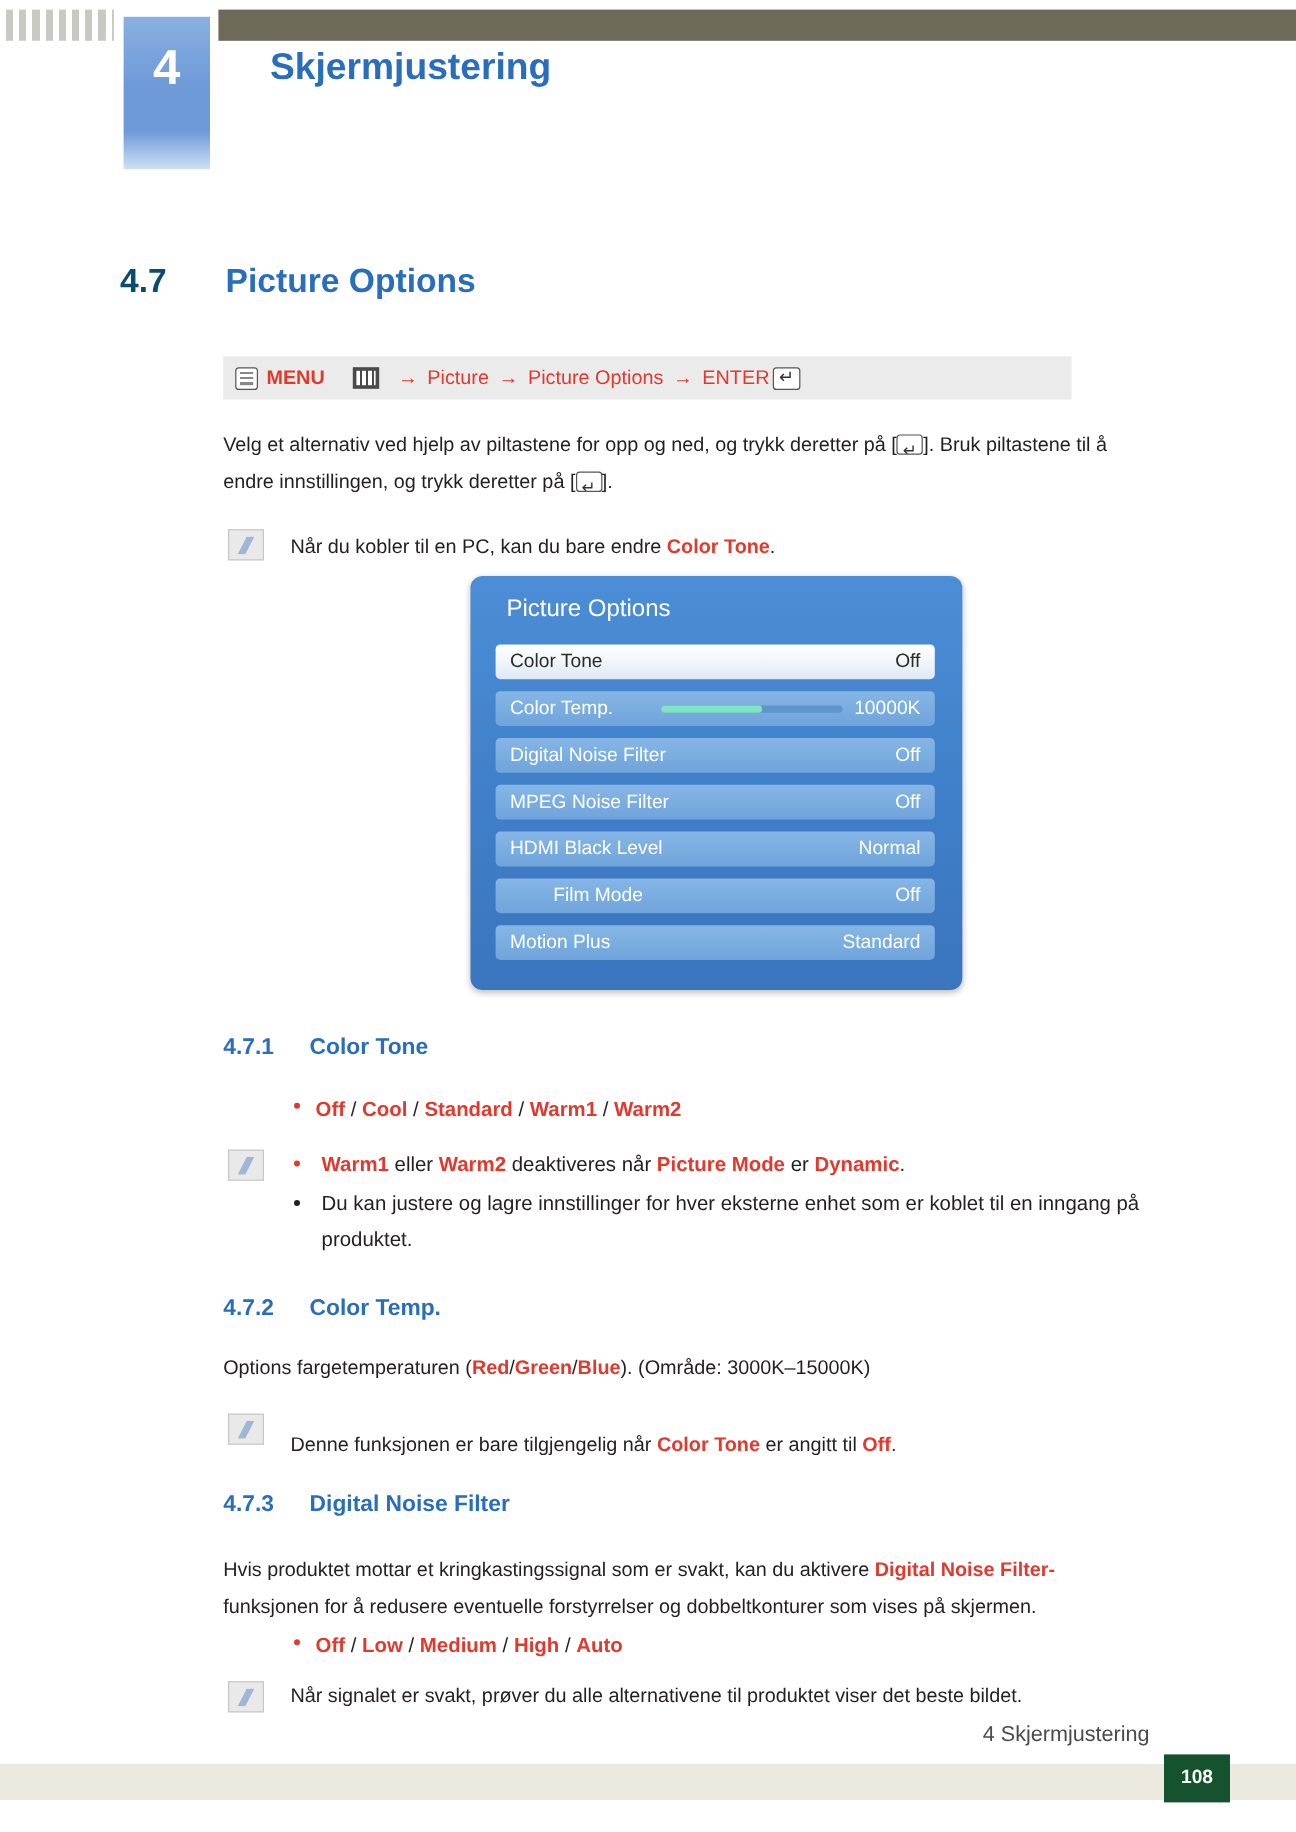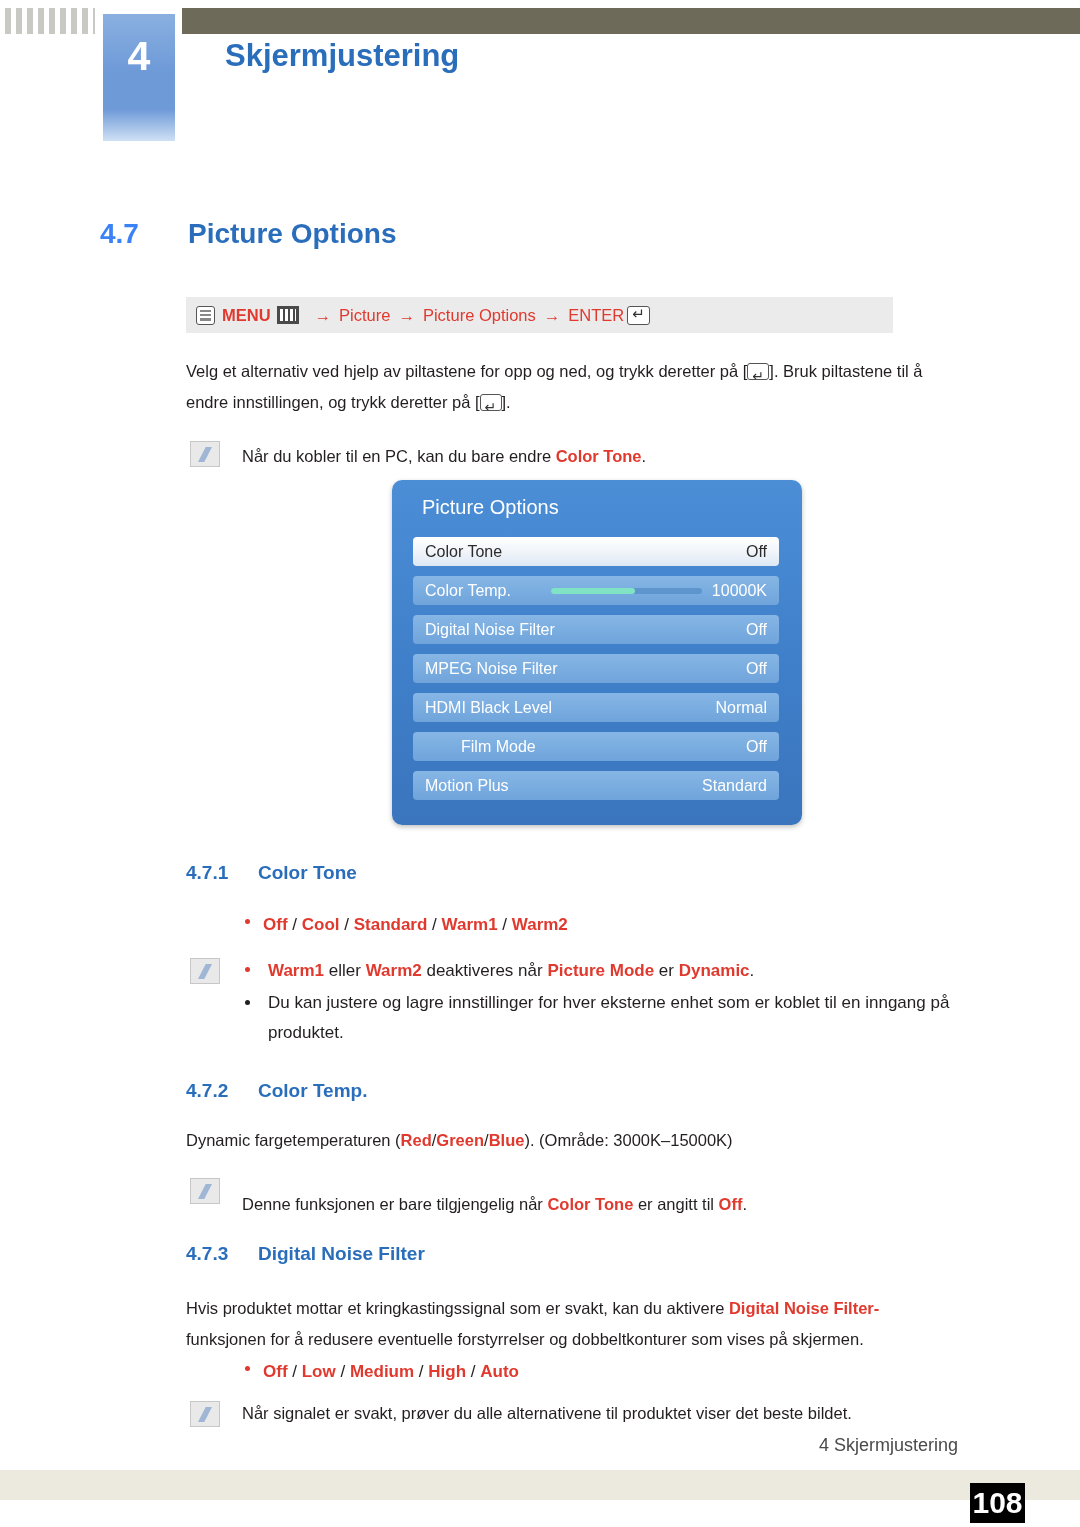--- a/index.html
+++ b/index.html
@@ -60,21 +60,21 @@
     font-weight: bold;
     color: #2a6ebb;
   }
 
   
   .sec-num-main {
     position: absolute;
     top: 218px; left: 100px;
     font-size: 28px;
     font-weight: bold;
-    color: #3b82f6;
+    color: #0c4a6e;
   }
   .sec-title-main {
     position: absolute;
     top: 218px; left: 188px;
     font-size: 28px;
     font-weight: bold;
     color: #2a6ebb;
   }
 
   
@@ -100,21 +100,21 @@
     flex: none;
   }
   .breadcrumb .kicon::after {
     content: "";
     position: absolute;
     left: 3px; top: 3px;
     width: 11px; height: 11px;
     background:
       linear-gradient(to bottom, #888 0 2px, transparent 2px 4px, #888 4px 6px, transparent 6px 8px, #888 8px 10px);
   }
-  .breadcrumb .menuword { font-weight: bold; color:#e0392e; margin-right: 6px;}
+  .breadcrumb .menuword { font-weight: bold; color:#e0392e; margin-right: 23px;}
   .breadcrumb .menuglyph {
     display:inline-block;
     width: 22px; height: 18px;
     background: #4a4a4a;
     margin-right: 8px;
     position: relative;
     flex: none;
   }
   .breadcrumb .menuglyph::after {
     content:"";
@@ -273,23 +273,23 @@
   .footer-text {
     position: absolute;
     top: 1435px; right: 122px;
     font-size: 18px;
     color: #4a4a4a;
   }
   .footer-pagebox {
     position: absolute;
     top: 1462px; right: 55px;
     width: 55px; height: 40px;
-    background: #000000;
+    background: #14532d;
     display:flex; align-items:center; justify-content:center;
-    color: #fff; font-size: 30px; font-weight: bold; margin-top: 21px;
+    color: #fff; font-size: 16px; font-weight: bold;
   }
 </style>
 </head>
 <body>
 
 <div class="header">
   <div class="header-stripes"></div>
   <div class="header-bar"></div>
 </div>
 <div class="chapter-badge"></div>
@@ -382,21 +382,21 @@
 <div class="bullet-dot dark" style="top:1000px; left:245px;"></div>
 <div class="bullet-text" style="top:988px; left:268px; width:730px;">
   <span>Du kan justere og lagre innstillinger for hver eksterne enhet som er koblet til en inngang på</span><br>
   <span>produktet.</span>
 </div>
 
 <div class="sub-num" style="top:1080px; left:186px;">4.7.2</div>
 <div class="sub-title" style="top:1080px; left:258px;">Color Temp.</div>
 
 <div class="para" style="top:1125px; left:186px; width:800px;">
-  <span>Dynamic fargetemperaturen (</span><span class="redb">Red</span><span>/</span><span class="redb">Green</span><span>/</span><span class="redb">Blue</span><span>). (Område: 3000K–15000K)</span>
+  <span>Options fargetemperaturen (</span><span class="redb">Red</span><span>/</span><span class="redb">Green</span><span>/</span><span class="redb">Blue</span><span>). (Område: 3000K–15000K)</span>
 </div>
 
 <div class="note-icon" style="top:1178px; left:190px;"></div>
 <div class="para" style="top:1177px; left:242px; width:770px;margin-top:12px;">
   <span>Denne funksjonen er bare tilgjengelig når </span><span class="redb">Color Tone</span><span> er angitt til </span><span class="redb">Off</span><span>.</span>
 </div>
 
 <div class="sub-num" style="top:1243px; left:186px;">4.7.3</div>
 <div class="sub-title" style="top:1243px; left:258px;">Digital Noise Filter</div>
 

